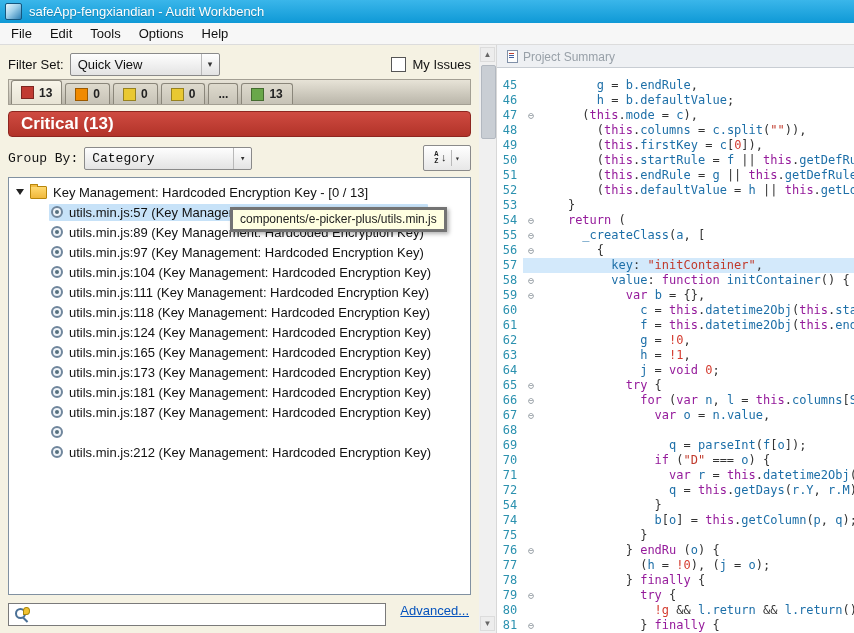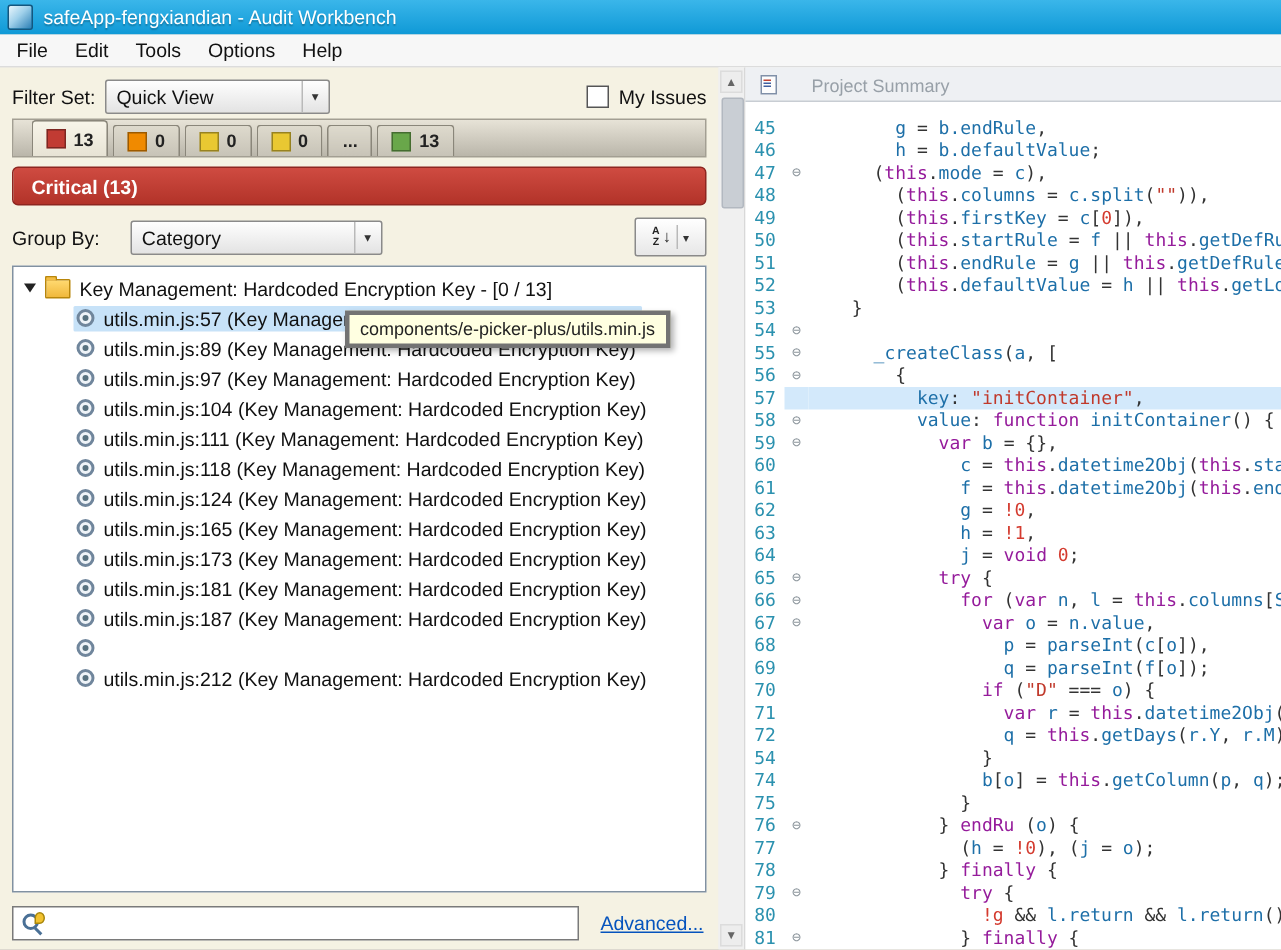--- a/index.html
+++ b/index.html
@@ -23,33 +23,33 @@
   .lab{color:#111;font-size:13px;white-space:nowrap;}
   .spacer{flex:1;}
   .filter-row{display:flex;align-items:center;gap:6px;padding:7px 8px 3px;height:34px;box-sizing:border-box;}
   .dropdown{width:150px;height:23px;border:1px solid #8a8a8a;border-radius:2px;
     background:linear-gradient(#fefefe,#e3e3e3);display:flex;align-items:center;
     padding-left:7px;box-sizing:border-box;font-size:13px;color:#111;}
   .dd-arrow{margin-left:auto;width:17px;height:100%;display:flex;align-items:center;justify-content:center;
     border-left:1px solid #b9b9b9;font-size:9px;color:#333;}
   .checkbox{width:13px;height:13px;border:1px solid #555;background:#fff;flex:none;}
 
-  .sev-tabs{margin:0 8px;height:26px;display:flex;align-items:flex-end;padding:0 12px;box-sizing:border-box;
+  .sev-tabs{margin:0 8px;height:26px;display:flex;align-items:flex-end;padding:0 2px;box-sizing:border-box;
     background:linear-gradient(#e7e3d7,#bab6aa);border:1px solid #a3example;border:1px solid #a39f93;}
   .sev-tab{display:flex;align-items:center;gap:5px;height:20px;padding:0 9px;margin-right:3px;
     border:1px solid #8a867a;border-bottom:none;border-radius:3px 3px 0 0;
     background:linear-gradient(#dedacd,#c7c3b7);font-size:12px;font-weight:bold;color:#222;}
   .sev-tab.active{background:linear-gradient(#f8f5e9,#e7e3d5);height:23px;}
   .sq{width:13px;height:13px;box-sizing:border-box;border:1px solid rgba(0,0,0,.35);flex:none;}
 
   .banner{margin:6px 8px 2px;height:24px;flex:none;border:1px solid #8e2620;border-radius:4px;
-    background:linear-gradient(#cf4b41,#b23329);color:#fff;font-size:13px;font-weight:bold;
+    background:linear-gradient(#cf4b41,#b23329);color:#fff;font-size:17px;font-weight:bold;
     display:flex;align-items:center;padding-left:12px;}
 
-  .group-row{display:flex;align-items:center;gap:20px;padding:7px 8px;height:38px;box-sizing:border-box;}
+  .group-row{display:flex;align-items:center;gap:6px;padding:7px 8px;height:38px;box-sizing:border-box;font-family:Liberation Mono, monospace;}
   .group-row .dropdown{width:168px;}
   .sort-btn{width:46px;height:24px;border:1px solid #8a8a8a;border-radius:2px;
     background:linear-gradient(#ffffff,#e7e7e7);display:flex;align-items:center;justify-content:center;gap:2px;}
   .az{font-size:7px;line-height:7px;font-weight:bold;color:#222;display:inline-flex;flex-direction:column;align-items:center;}
   .sort-arrow{font-size:11px;color:#222;line-height:11px;}
   .sort-caret{font-size:8px;color:#333;border-left:1px solid #b9b9b9;padding-left:3px;height:16px;
     display:flex;align-items:center;margin-left:2px;}
 
   .tree{flex:1;margin:0 8px;background:#fff;border:1px solid #8191a1;overflow:hidden;
     padding-top:4px;box-sizing:border-box;font-size:13px;}
@@ -61,21 +61,21 @@
     border:1px solid #b8860b;border-radius:1px;position:relative;margin-right:6px;flex:none;}
   .folder-icon::before{content:"";position:absolute;top:-3px;left:-1px;width:6px;height:2px;
     background:#f3bc42;border:1px solid #b8860b;border-bottom:none;border-radius:1px 1px 0 0;}
   .tree-row.item{padding-left:40px;}
   .row-inner{display:flex;align-items:center;padding:1px 4px 1px 2px;border-radius:1px;}
   .tree-row.selected .row-inner{background:#c7e2f8;}
   .issue-icon{width:12px;height:12px;border-radius:50%;border:2px solid #70869c;background:#eef3f8;
     box-sizing:border-box;position:relative;margin-right:6px;flex:none;}
   .issue-dot{position:absolute;left:2px;top:2px;width:4px;height:4px;border-radius:50%;background:#57717f;}
 
-  .search-row{display:flex;align-items:center;gap:14px;margin:8px 8px 6px;height:24px;flex:none;}
+  .search-row{display:flex;gap:14px;margin:8px 8px 6px;height:24px;flex:none;}
   .search-box{flex:1;height:23px;background:#fff;border:1px solid #7a7a7a;display:flex;align-items:center;box-sizing:border-box;}
   .search-icon{width:15px;height:15px;position:relative;margin:0 3px 0 5px;flex:none;}
   .search-icon::before{content:"";position:absolute;left:1px;top:1px;width:7px;height:7px;
     border:2px solid #4a7096;border-radius:50%;box-sizing:content-box;}
   .search-icon::after{content:"";position:absolute;left:10px;top:10px;width:6px;height:2px;
     background:#4a7096;transform:rotate(45deg);transform-origin:0 0;}
   .search-dot{position:absolute;right:-1px;top:0;width:5px;height:6px;background:#f2c230;
     border:1px solid #a8860a;border-radius:50% 50% 50% 0;}
   .search-input{flex:1;border:none;outline:none;background:transparent;height:19px;font-size:13px;
     font-family:"Liberation Sans",sans-serif;}
@@ -91,21 +91,21 @@
     border-right:1px solid #d8d8d8;box-sizing:border-box;}
   .vs-up,.vs-down{position:absolute;left:1px;width:15px;height:15px;font-size:8px;color:#666;
     display:flex;align-items:center;justify-content:center;background:#ededed;border:1px solid #dcdcdc;box-sizing:border-box;}
   .vs-up{top:2px;}
   .vs-down{bottom:2px;}
   .vs-thumb{position:absolute;left:2px;top:20px;width:13px;height:72px;background:#c9ced4;
     border:1px solid #b2b8c0;border-radius:2px;}
   .editor{position:absolute;left:18px;top:0;right:0;bottom:0;display:flex;flex-direction:column;}
   .tabbar{height:22px;flex:none;background:#eef0f3;border-bottom:1px solid #c8cdd3;
     display:flex;align-items:flex-end;padding-left:3px;}
-  .etab{display:flex;align-items:center;gap:23px;height:21px;padding:3px 9px 3px 7px;
+  .etab{display:flex;align-items:center;gap:5px;height:21px;padding:3px 9px 3px 7px;
     box-sizing:border-box;font-size:12px;color:#98a0a8;white-space:nowrap;}
   .etab.active{background:#fff;border:1px solid #b9bfc7;border-bottom:1px solid #fff;margin-bottom:-1px;
     color:#222;border-radius:2px 2px 0 0;}
   .doc-icon{width:9px;height:11px;background:#fdfdfd;border:1px solid #8090a8;position:relative;flex:none;}
   .doc-icon::before{content:"";position:absolute;left:1px;top:2px;width:5px;height:1px;
     background:#c04030;box-shadow:0 2px 0 #4060a0,0 4px 0 #4060a0;}
   .tab-close{font-size:10px;color:#5a626a;margin-left:3px;}
 
   .code{flex:1;overflow:hidden;padding-top:10px;background:#fff;
     font-family:"DejaVu Sans Mono",monospace;font-size:12px;}
@@ -335,35 +335,35 @@
     <div class="code">
         <div class="code-line"><span class="ln">45</span><span class="fold"></span><span class="ct"><span class="tk-p">        </span><span class="tk-v">g</span><span class="tk-p"> = </span><span class="tk-v">b.endRule</span><span class="tk-p">,</span></span></div>
         <div class="code-line"><span class="ln">46</span><span class="fold"></span><span class="ct"><span class="tk-p">        </span><span class="tk-v">h</span><span class="tk-p"> = </span><span class="tk-v">b.defaultValue</span><span class="tk-p">;</span></span></div>
         <div class="code-line"><span class="ln">47</span><span class="fold">⊖</span><span class="ct"><span class="tk-p">      (</span><span class="tk-k">this</span><span class="tk-p">.</span><span class="tk-v">mode</span><span class="tk-p"> = </span><span class="tk-v">c</span><span class="tk-p">),</span></span></div>
         <div class="code-line"><span class="ln">48</span><span class="fold"></span><span class="ct"><span class="tk-p">        (</span><span class="tk-k">this</span><span class="tk-p">.</span><span class="tk-v">columns</span><span class="tk-p"> = </span><span class="tk-v">c.split</span><span class="tk-p">(</span><span class="tk-s">""</span><span class="tk-p">)),</span></span></div>
         <div class="code-line"><span class="ln">49</span><span class="fold"></span><span class="ct"><span class="tk-p">        (</span><span class="tk-k">this</span><span class="tk-p">.</span><span class="tk-v">firstKey</span><span class="tk-p"> = </span><span class="tk-v">c</span><span class="tk-p">[</span><span class="tk-n">0</span><span class="tk-p">]),</span></span></div>
         <div class="code-line"><span class="ln">50</span><span class="fold"></span><span class="ct"><span class="tk-p">        (</span><span class="tk-k">this</span><span class="tk-p">.</span><span class="tk-v">startRule</span><span class="tk-p"> = </span><span class="tk-v">f</span><span class="tk-p"> || </span><span class="tk-k">this</span><span class="tk-p">.</span><span class="tk-v">getDefRule</span></span></div>
         <div class="code-line"><span class="ln">51</span><span class="fold"></span><span class="ct"><span class="tk-p">        (</span><span class="tk-k">this</span><span class="tk-p">.</span><span class="tk-v">endRule</span><span class="tk-p"> = </span><span class="tk-v">g</span><span class="tk-p"> || </span><span class="tk-k">this</span><span class="tk-p">.</span><span class="tk-v">getDefRule</span></span></div>
         <div class="code-line"><span class="ln">52</span><span class="fold"></span><span class="ct"><span class="tk-p">        (</span><span class="tk-k">this</span><span class="tk-p">.</span><span class="tk-v">defaultValue</span><span class="tk-p"> = </span><span class="tk-v">h</span><span class="tk-p"> || </span><span class="tk-k">this</span><span class="tk-p">.</span><span class="tk-v">getLoca</span></span></div>
         <div class="code-line"><span class="ln">53</span><span class="fold"></span><span class="ct"><span class="tk-p">    }</span></span></div>
-        <div class="code-line"><span class="ln">54</span><span class="fold">⊖</span></div>
+        <div class="code-line"><span class="ln">54</span><span class="fold">⊖</span><span class="ct"><span class="tk-p">    </span><span class="tk-k">return</span><span class="tk-p"> (</span></span></div>
         <div class="code-line"><span class="ln">55</span><span class="fold">⊖</span><span class="ct"><span class="tk-p">      </span><span class="tk-v">_createClass</span><span class="tk-p">(</span><span class="tk-v">a</span><span class="tk-p">, [</span></span></div>
         <div class="code-line"><span class="ln">56</span><span class="fold">⊖</span><span class="ct"><span class="tk-p">        {</span></span></div>
         <div class="code-line hl"><span class="ln">57</span><span class="fold"></span><span class="ct"><span class="tk-p">          </span><span class="tk-v">key</span><span class="tk-p">: </span><span class="tk-s">"initContainer"</span><span class="tk-p">,</span></span></div>
         <div class="code-line"><span class="ln">58</span><span class="fold">⊖</span><span class="ct"><span class="tk-p">          </span><span class="tk-v">value</span><span class="tk-p">: </span><span class="tk-k">function</span><span class="tk-p"> </span><span class="tk-v">initContainer</span><span class="tk-p">() {</span></span></div>
         <div class="code-line"><span class="ln">59</span><span class="fold">⊖</span><span class="ct"><span class="tk-p">            </span><span class="tk-k">var</span><span class="tk-p"> </span><span class="tk-v">b</span><span class="tk-p"> = {},</span></span></div>
         <div class="code-line"><span class="ln">60</span><span class="fold"></span><span class="ct"><span class="tk-p">              </span><span class="tk-v">c</span><span class="tk-p"> = </span><span class="tk-k">this</span><span class="tk-p">.</span><span class="tk-v">datetime2Obj</span><span class="tk-p">(</span><span class="tk-k">this</span><span class="tk-p">.</span><span class="tk-v">start</span></span></div>
         <div class="code-line"><span class="ln">61</span><span class="fold"></span><span class="ct"><span class="tk-p">              </span><span class="tk-v">f</span><span class="tk-p"> = </span><span class="tk-k">this</span><span class="tk-p">.</span><span class="tk-v">datetime2Obj</span><span class="tk-p">(</span><span class="tk-k">this</span><span class="tk-p">.</span><span class="tk-v">endRu</span></span></div>
         <div class="code-line"><span class="ln">62</span><span class="fold"></span><span class="ct"><span class="tk-p">              </span><span class="tk-v">g</span><span class="tk-p"> = </span><span class="tk-n">!0</span><span class="tk-p">,</span></span></div>
         <div class="code-line"><span class="ln">63</span><span class="fold"></span><span class="ct"><span class="tk-p">              </span><span class="tk-v">h</span><span class="tk-p"> = </span><span class="tk-n">!1</span><span class="tk-p">,</span></span></div>
         <div class="code-line"><span class="ln">64</span><span class="fold"></span><span class="ct"><span class="tk-p">              </span><span class="tk-v">j</span><span class="tk-p"> = </span><span class="tk-k">void</span><span class="tk-p"> </span><span class="tk-n">0</span><span class="tk-p">;</span></span></div>
         <div class="code-line"><span class="ln">65</span><span class="fold">⊖</span><span class="ct"><span class="tk-p">            </span><span class="tk-k">try</span><span class="tk-p"> {</span></span></div>
         <div class="code-line"><span class="ln">66</span><span class="fold">⊖</span><span class="ct"><span class="tk-p">              </span><span class="tk-k">for</span><span class="tk-p"> (</span><span class="tk-k">var</span><span class="tk-p"> </span><span class="tk-v">n</span><span class="tk-p">, </span><span class="tk-v">l</span><span class="tk-p"> = </span><span class="tk-k">this</span><span class="tk-p">.</span><span class="tk-v">columns</span><span class="tk-p">[</span><span class="tk-v">Sym</span></span></div>
         <div class="code-line"><span class="ln">67</span><span class="fold">⊖</span><span class="ct"><span class="tk-p">                </span><span class="tk-k">var</span><span class="tk-p"> </span><span class="tk-v">o</span><span class="tk-p"> = </span><span class="tk-v">n.value</span><span class="tk-p">,</span></span></div>
-        <div class="code-line"><span class="ln">68</span><span class="fold"></span><span class="ct"><span class="tk-p">                  </span><span class="tk-v">p</span><span class="tk-p"> = </span><span class="tk-v">parseInt</span><span class="tk-p">(</span><span class="tk-v">c</span><span class="tk-p">[</span><span class="tk-v">o</span><span class="tk-p">]),</span></span></div>
+        <div class="code-line"><span class="ln">68</span><span class="fold"></span></div>
         <div class="code-line"><span class="ln">69</span><span class="fold"></span><span class="ct"><span class="tk-p">                  </span><span class="tk-v">q</span><span class="tk-p"> = </span><span class="tk-v">parseInt</span><span class="tk-p">(</span><span class="tk-v">f</span><span class="tk-p">[</span><span class="tk-v">o</span><span class="tk-p">]);</span></span></div>
         <div class="code-line"><span class="ln">70</span><span class="fold"></span><span class="ct"><span class="tk-p">                </span><span class="tk-k">if</span><span class="tk-p"> (</span><span class="tk-s">"D"</span><span class="tk-p"> === </span><span class="tk-v">o</span><span class="tk-p">) {</span></span></div>
         <div class="code-line"><span class="ln">71</span><span class="fold"></span><span class="ct"><span class="tk-p">                  </span><span class="tk-k">var</span><span class="tk-p"> </span><span class="tk-v">r</span><span class="tk-p"> = </span><span class="tk-k">this</span><span class="tk-p">.</span><span class="tk-v">datetime2Obj</span><span class="tk-p">(</span></span></div>
         <div class="code-line"><span class="ln">72</span><span class="fold"></span><span class="ct"><span class="tk-p">                  </span><span class="tk-v">q</span><span class="tk-p"> = </span><span class="tk-k">this</span><span class="tk-p">.</span><span class="tk-v">getDays</span><span class="tk-p">(</span><span class="tk-v">r.Y</span><span class="tk-p">, </span><span class="tk-v">r.M</span><span class="tk-p">);</span></span></div>
         <div class="code-line"><span class="ln">54</span><span class="fold"></span><span class="ct"><span class="tk-p">                }</span></span></div>
         <div class="code-line"><span class="ln">74</span><span class="fold"></span><span class="ct"><span class="tk-p">                </span><span class="tk-v">b</span><span class="tk-p">[</span><span class="tk-v">o</span><span class="tk-p">] = </span><span class="tk-k">this</span><span class="tk-p">.</span><span class="tk-v">getColumn</span><span class="tk-p">(</span><span class="tk-v">p</span><span class="tk-p">, </span><span class="tk-v">q</span><span class="tk-p">);</span></span></div>
         <div class="code-line"><span class="ln">75</span><span class="fold"></span><span class="ct"><span class="tk-p">              }</span></span></div>
         <div class="code-line"><span class="ln">76</span><span class="fold">⊖</span><span class="ct"><span class="tk-p">            } </span><span class="tk-k">endRu</span><span class="tk-p"> (</span><span class="tk-v">o</span><span class="tk-p">) {</span></span></div>
         <div class="code-line"><span class="ln">77</span><span class="fold"></span><span class="ct"><span class="tk-p">              (</span><span class="tk-v">h</span><span class="tk-p"> = </span><span class="tk-n">!0</span><span class="tk-p">), (</span><span class="tk-v">j</span><span class="tk-p"> = </span><span class="tk-v">o</span><span class="tk-p">);</span></span></div>
         <div class="code-line"><span class="ln">78</span><span class="fold"></span><span class="ct"><span class="tk-p">            } </span><span class="tk-k">finally</span><span class="tk-p"> {</span></span></div>

